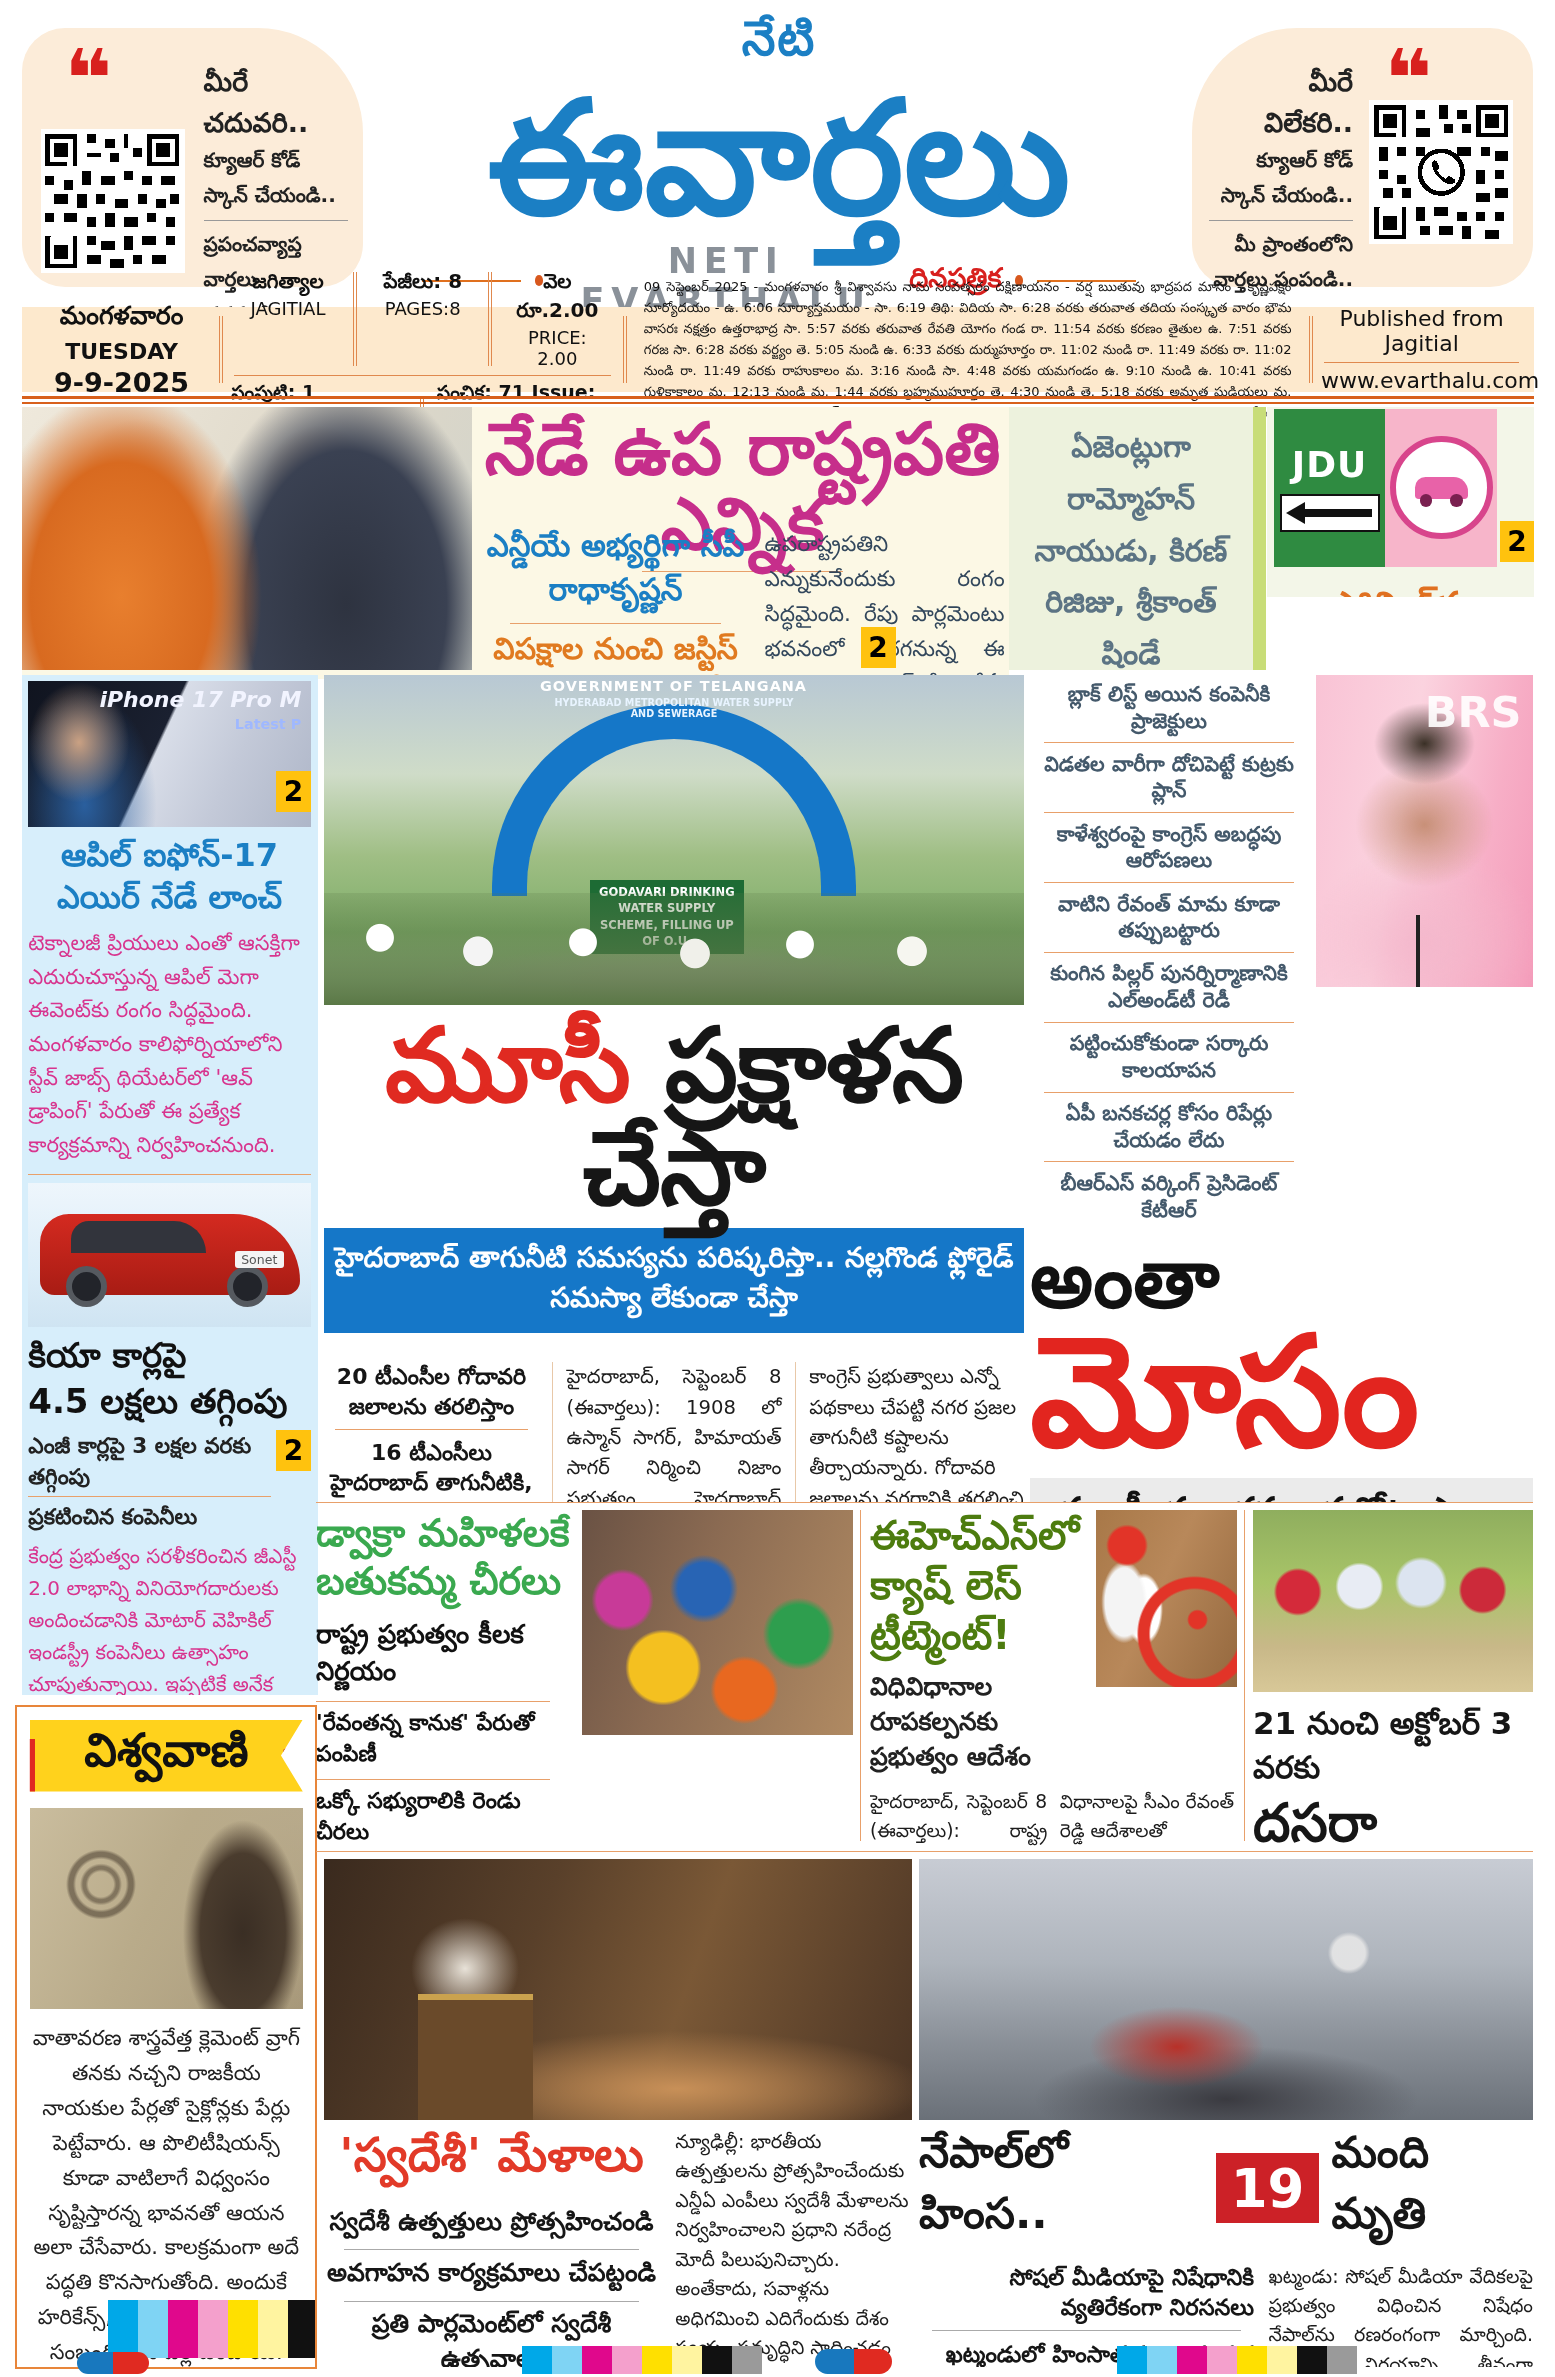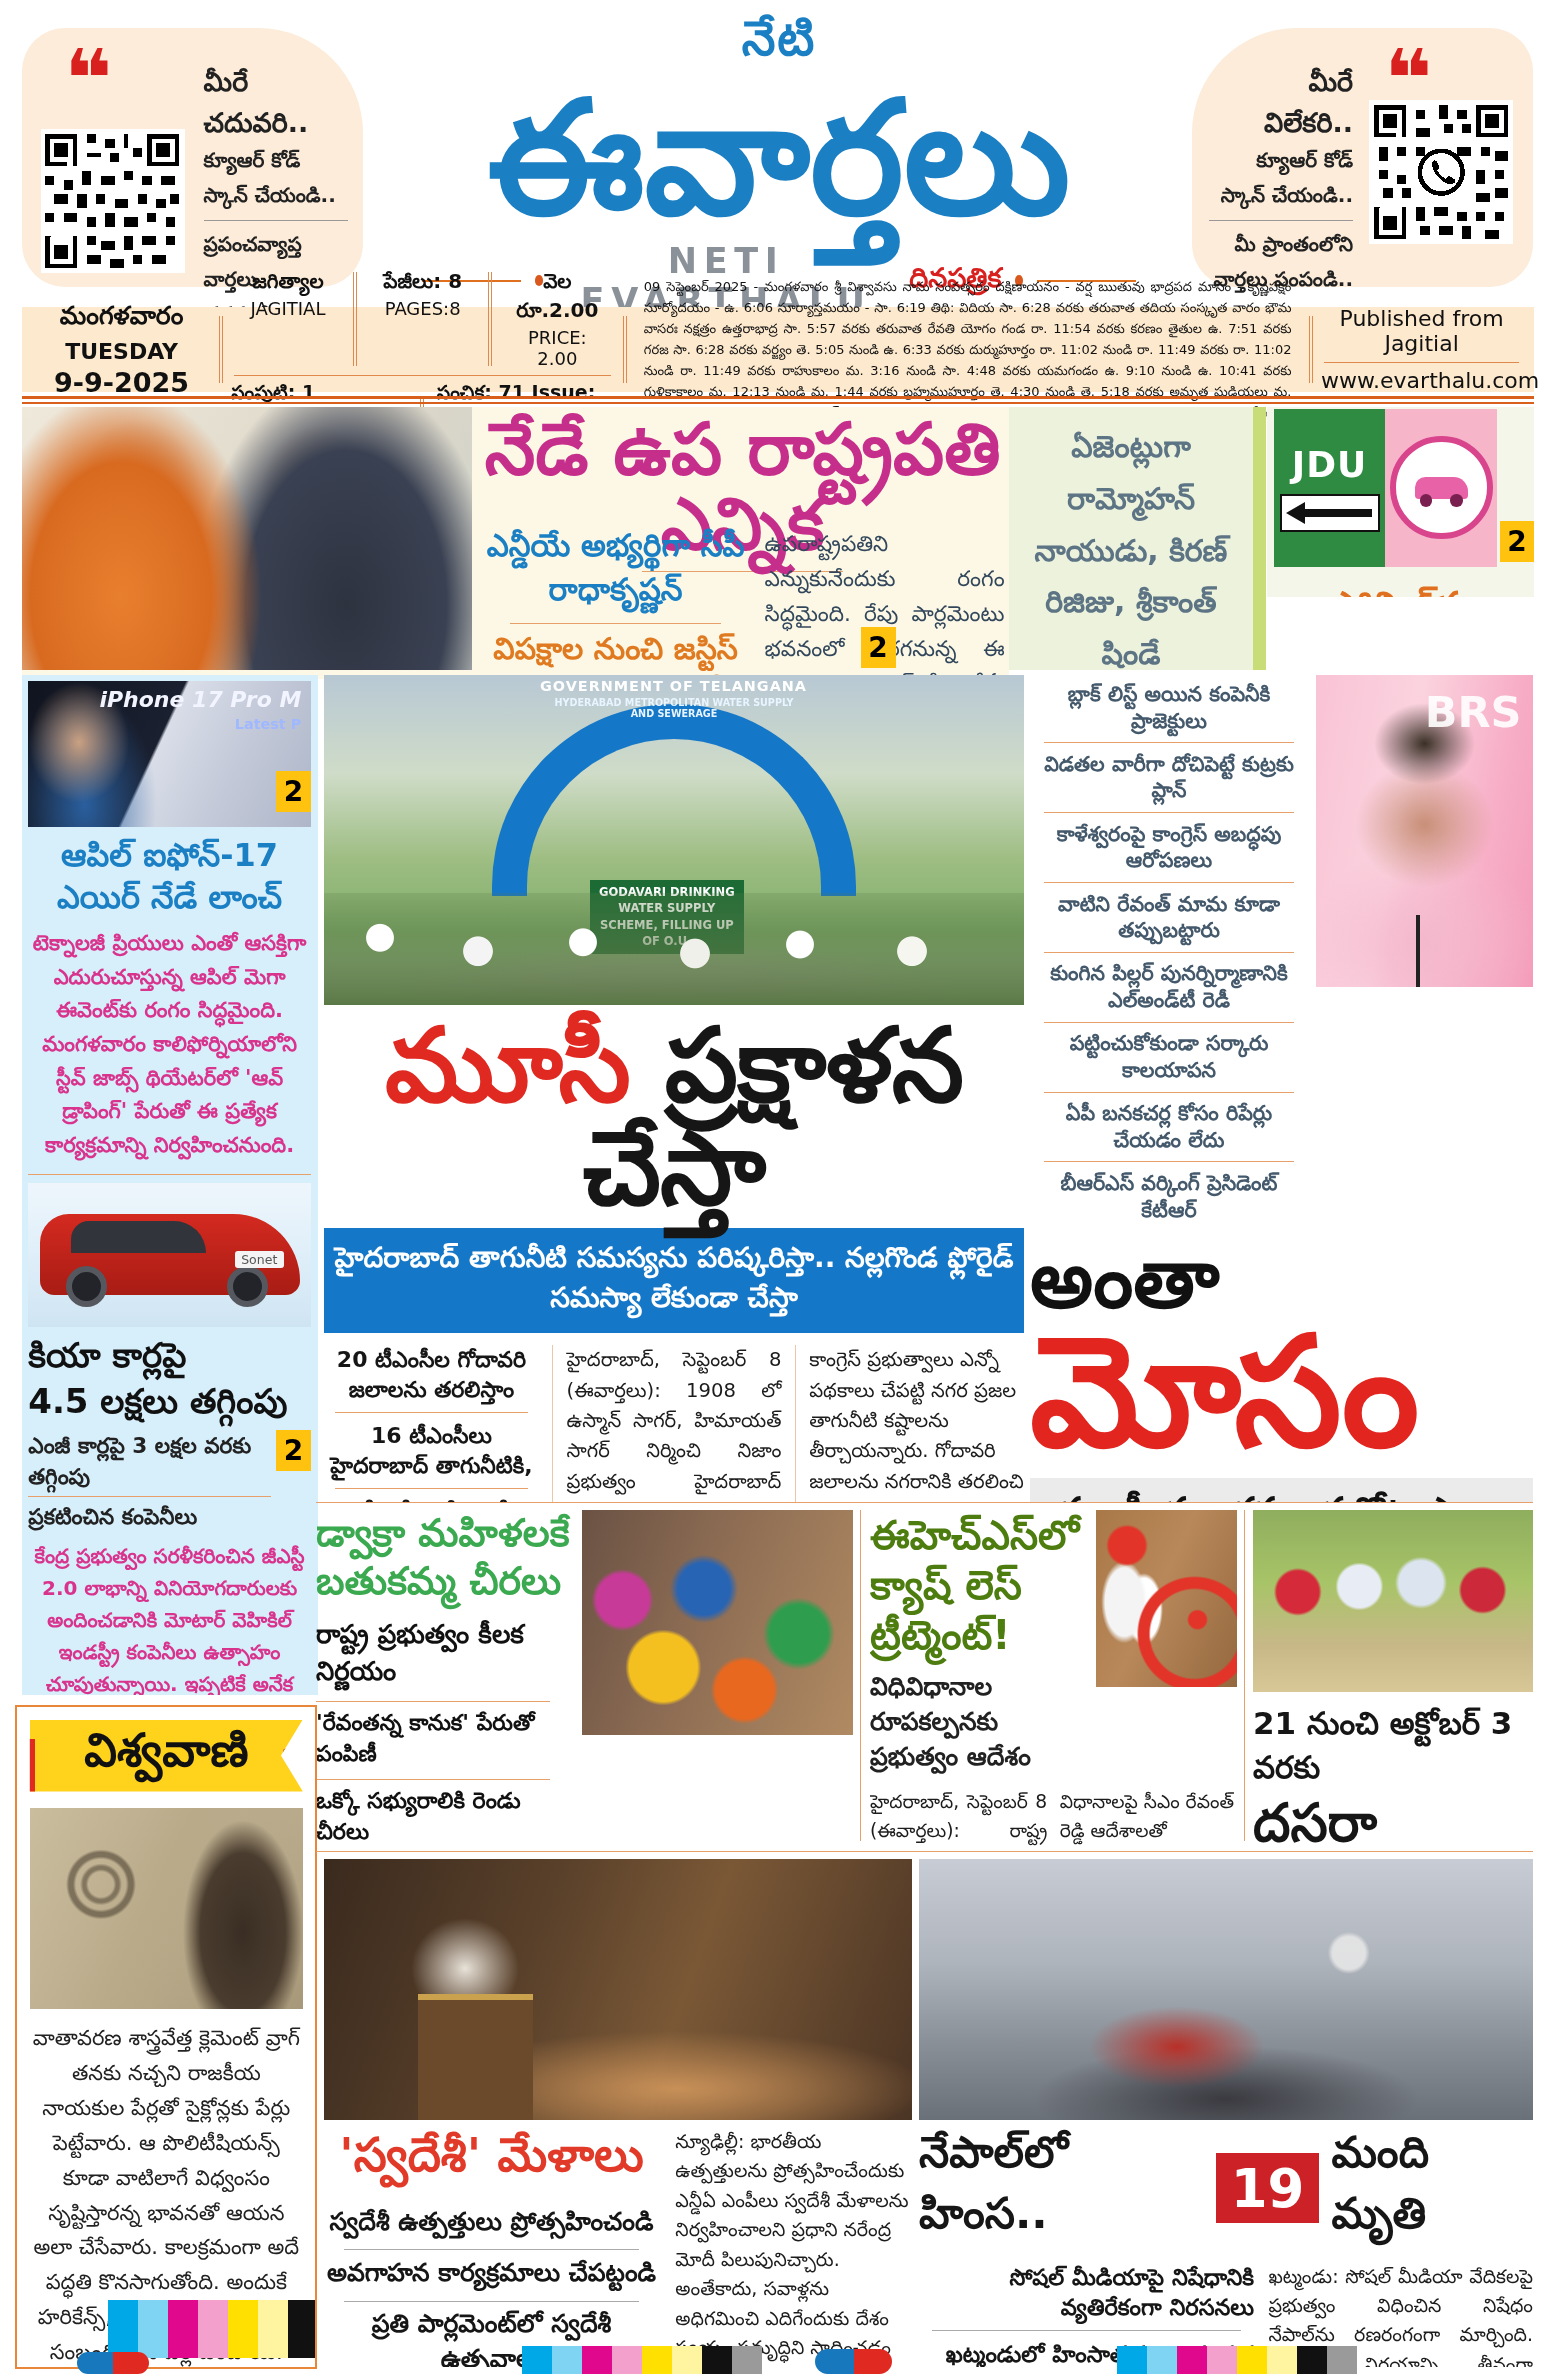--- a/index.html
+++ b/index.html
@@ -84,21 +84,21 @@
   
   .leftcol{background:#d7eefb;padding:5.8px 6.7px;box-sizing:border-box;}
   .photo-iphone{background:
      radial-gradient(ellipse 72px 86px at 18% 42%,#caa183 0%,rgba(202,161,131,0) 70%),
      radial-gradient(ellipse 96px 153px at 20% 85%,#2a5f9e 0%,rgba(42,95,158,0) 75%),
      linear-gradient(115deg,#10141f 0%,#1a2030 45%,#d8dde8 46%,#c3c9d8 70%,#aeb6c8 100%);
      position:relative;color:#fff;}
   .photo-iphone .cap{position:absolute;top:6.7px;right:9.6px;font-size:22px;font-weight:bold;font-style:italic;color:#f2f4ff;}
   .photo-iphone .cap2{position:absolute;top:35px;right:9.6px;font-size:14.4px;font-weight:bold;color:#9fb8ff;}
   .iph-h{font-size:32px;font-weight:bold;color:#1b7fc4;text-align:center;line-height:1.3;margin-top:8.6px;}
-  .pinkbody{font-size:21px;line-height:1.6;color:#d8348e;text-align:center;font-weight:700;}
+  .pinkbody{font-size:21px;line-height:1.6;color:#d8348e;font-weight:400;}
   .photo-kia{background:linear-gradient(#eef6fc 0%,#dcedf8 60%,#cfe4f2 100%);position:relative;}
   .kia-car{position:absolute;left:4%;top:22%;width:92%;height:56%;background:linear-gradient(#d42a20,#a81c14);
            border-radius:29px 67px 14.4px 14.4px;}
   .kia-car .glass{position:absolute;left:12%;top:8%;width:52%;height:40%;background:#32343c;border-radius:19px 34px 0 0;}
   .kia-car .w1,.kia-car .w2{position:absolute;bottom:-12.5px;width:41px;height:41px;border-radius:50%;
            background:#22242a;border:6.7px solid #55595f;box-sizing:border-box;}
   .kia-car .w1{left:10%;} .kia-car .w2{right:12%;}
   .kia-car .plate{position:absolute;right:6%;top:46%;background:#f4f4f4;color:#555;font-size:12.5px;padding:1px 6.7px;border-radius:2.9px;}
   .kia-h{font-size:34px;font-weight:bold;color:#111;line-height:1.35;margin-top:6.7px;}
   .kia-sub{font-size:21.6px;font-weight:bold;color:#222;line-height:1.45;}
@@ -121,21 +121,21 @@
        radial-gradient(circle 22px at 22% 52%,#f4f4f4 0 14.4px,rgba(255,255,255,0) 15.3px),
        radial-gradient(circle 22px at 37% 44%,#ffffff 0 13.4px,rgba(255,255,255,0) 14.4px),
        radial-gradient(circle 22px at 53% 54%,#f0f0ea 0 14.4px,rgba(255,255,255,0) 15.3px),
        radial-gradient(circle 22px at 68% 46%,#ffffff 0 13.4px,rgba(255,255,255,0) 14.4px),
        radial-gradient(circle 22px at 84% 52%,#f6f6f0 0 14.4px,rgba(255,255,255,0) 15.3px),
        linear-gradient(rgba(90,120,70,.2),#5a7846);}
   .musi-head{font-size:103px;font-weight:bold;line-height:1.0;text-align:center;letter-spacing:-1px;}
   .musi-red{color:#e02a21;} .musi-blk{color:#161616;}
   .blueband{background:#1577c8;color:#fff;font-size:28px;font-weight:bold;text-align:center;
             display:flex;align-items:center;justify-content:center;padding:12.5px 4.8px;}
-  .mcols{display:flex;gap:13.4px;margin-top:12px;}
+  .mcols{display:flex;gap:13.4px;margin-top:29px;}
   .mcol{flex:1;}
   .msub{font-size:22px;font-weight:bold;color:#161616;text-align:center;line-height:1.35;}
   .mbody{font-size:19.6px;line-height:1.55;color:#1c1c1c;text-align:justify;}
   .vline{width:0;border-left:1.4px solid #e8c8a8;}
 
   
   .bullets .b{font-size:20.6px;font-weight:bold;color:#44596b;text-align:center;line-height:1.3;padding:5.8px 0;}
   .bullets .sep{border:none;border-top:1.4px solid #e8a06a;margin:1.9px 14.4px;}
   .photo-ktr{background:
      radial-gradient(ellipse 72px 58px at 50% 22%,#3a3026 0%,rgba(58,48,38,0) 70%),

